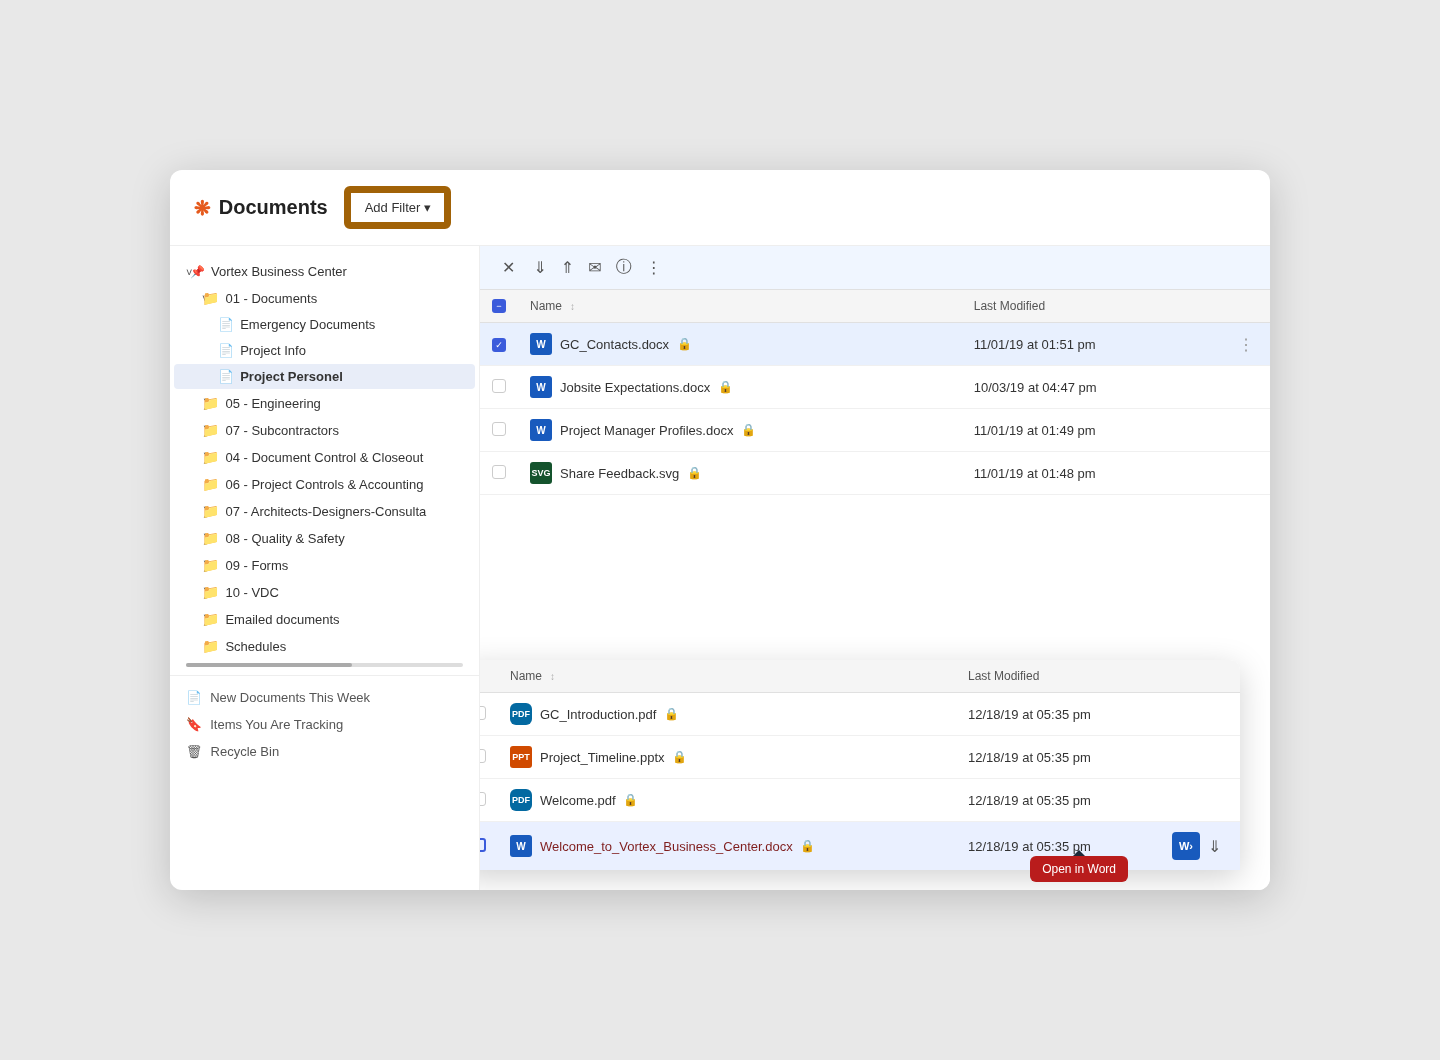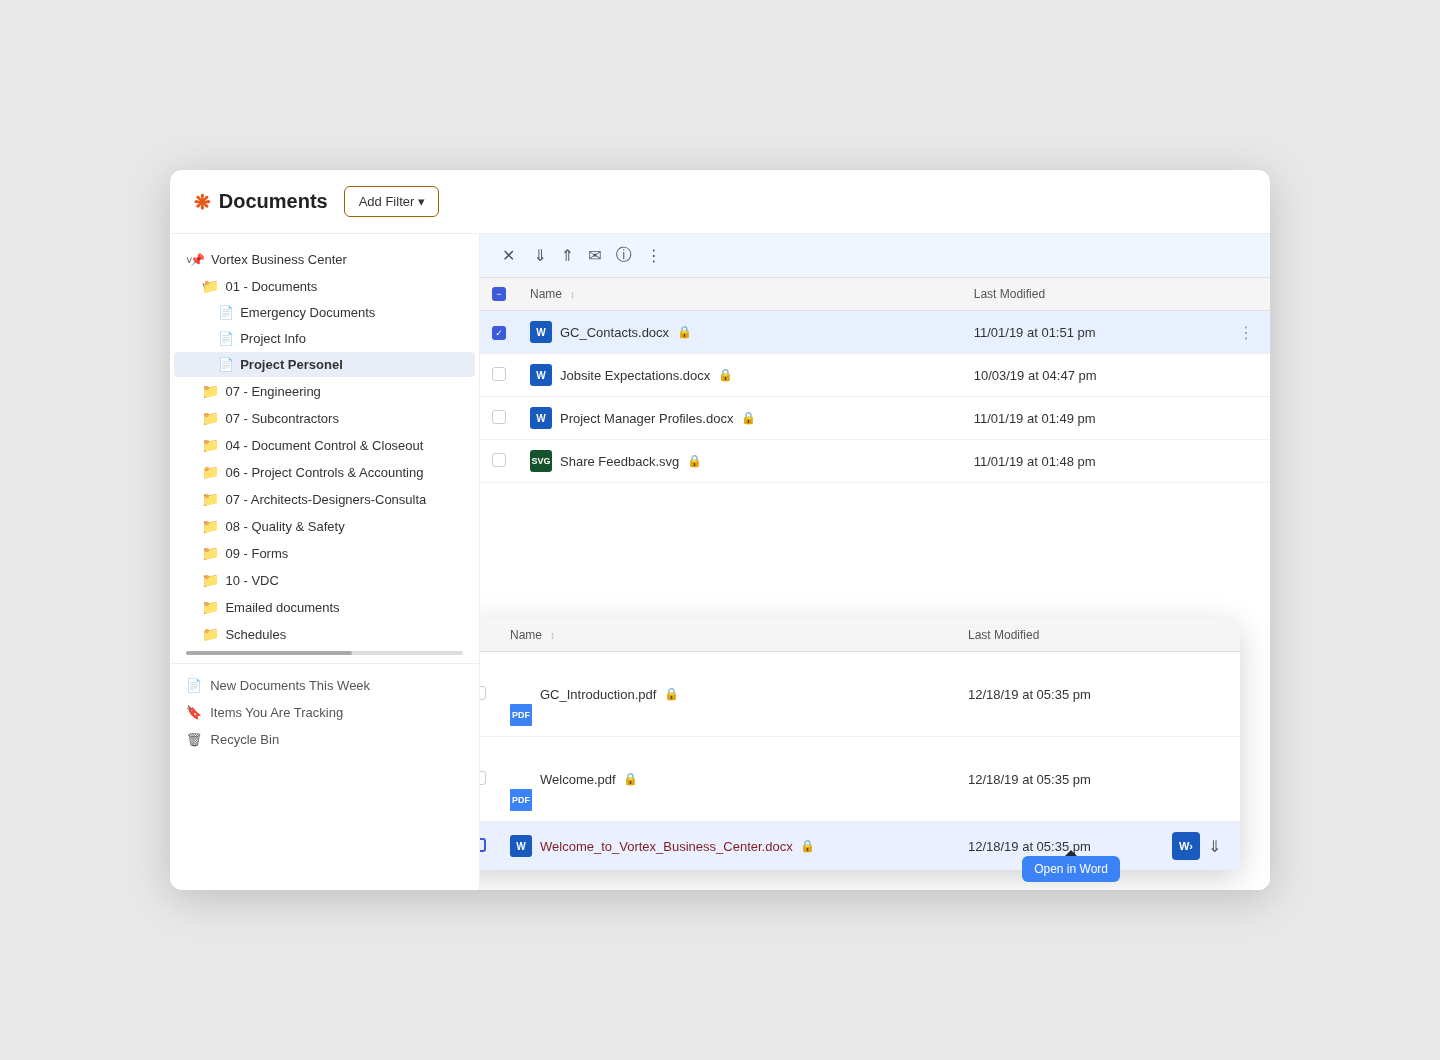--- a/index.html
+++ b/index.html
@@ -59,21 +59,21 @@
     }
     .search-icon {
       position: absolute;
       right: 10px;
       top: 50%;
       transform: translateY(-50%);
       color: #888;
       font-size: 13px;
     }
     .add-filter-btn {
-      border: 1px solid #a16207;
+      border: 7px solid #a16207;
       border-radius: 6px;
       padding: 7px 14px;
       font-size: 13px;
       background: #fff;
       cursor: pointer;
       display: flex;
       align-items: center;
       gap: 6px;
       color: #333;
     }
@@ -262,30 +262,29 @@
       display: inline-flex;
       align-items: center;
       justify-content: center;
       color: white;
       font-size: 9px;
       font-weight: bold;
       flex-shrink: 0;
     }
     .pdf-icon {
       width: 22px; height: 22px;
-      background: #3b82f6;
-      border-radius: 1px;
+      background: #0369a1;
+      border-radius: 6px;
       display: inline-flex;
       align-items: center;
       justify-content: center;
       color: white;
       font-size: 9px;
       font-weight: bold;
       flex-shrink: 0;
-      margin-top: 42px;
     }
     .ppt-icon {
       width: 22px; height: 22px;
       background: #d04a00;
       border-radius: 3px;
       display: inline-flex;
       align-items: center;
       justify-content: center;
       color: white;
       font-size: 9px;
@@ -334,22 +333,22 @@
     .popover-table tr:last-child td { border-bottom: none; }
     .popover-table tr.highlighted td { background: #eaf0ff; }
     .file-name-link {
       color: #7f1d1d;
       cursor: pointer;
     }
     
     .tooltip-box {
       position: absolute;
       bottom: -12px;
-      right: 120px;
-      background: #3b82f6;
+      right: 112px;
+      background: #b91c1c;
       color: #fff;
       padding: 6px 12px;
       border-radius: 6px;
       font-size: 12px;
       white-space: nowrap;
       z-index: 20;
     }
     .tooltip-box::before {
       content: '';
       position: absolute;
@@ -433,21 +432,21 @@
 
       <div class="sidebar-item active">
         <span class="chevron indent-3"></span>
         <span class="doc-icon-sm">📄</span>
         <span>Project Personel</span>
       </div>
 
       <div class="sidebar-item">
         <span class="chevron indent-2">❯</span>
         <span class="folder-icon">📁</span>
-        <span>07 - Engineering</span>
+        <span>05 - Engineering</span>
       </div>
 
       <div class="sidebar-item">
         <span class="chevron indent-2">❯</span>
         <span class="folder-icon">📁</span>
         <span>07 - Subcontractors</span>
       </div>
 
       <div class="sidebar-item">
         <span class="chevron indent-2">❯</span>
@@ -643,20 +642,34 @@
                 <div class="file-name-cell">
                   <div class="pdf-icon">PDF</div>
                   <span>GC_Introduction.pdf</span>
                   <span class="lock-icon">🔒</span>
                 </div>
               </td>
               <td>12/18/19 at 05:35 pm</td>
               <td></td>
             </tr>
 
+            <tr>
+              <td>
+                <div class="checkbox-empty"></div>
+              </td>
+              <td>
+                <div class="file-name-cell">
+                  <div class="ppt-icon">PPT</div>
+                  <span>Project_Timeline.pptx</span>
+                  <span class="lock-icon">🔒</span>
+                </div>
+              </td>
+              <td>12/18/19 at 05:35 pm</td>
+              <td></td>
+            </tr>
 
             <tr>
               <td>
                 <div class="checkbox-empty"></div>
               </td>
               <td>
                 <div class="file-name-cell">
                   <div class="pdf-icon">PDF</div>
                   <span>Welcome.pdf</span>
                   <span class="lock-icon">🔒</span>

